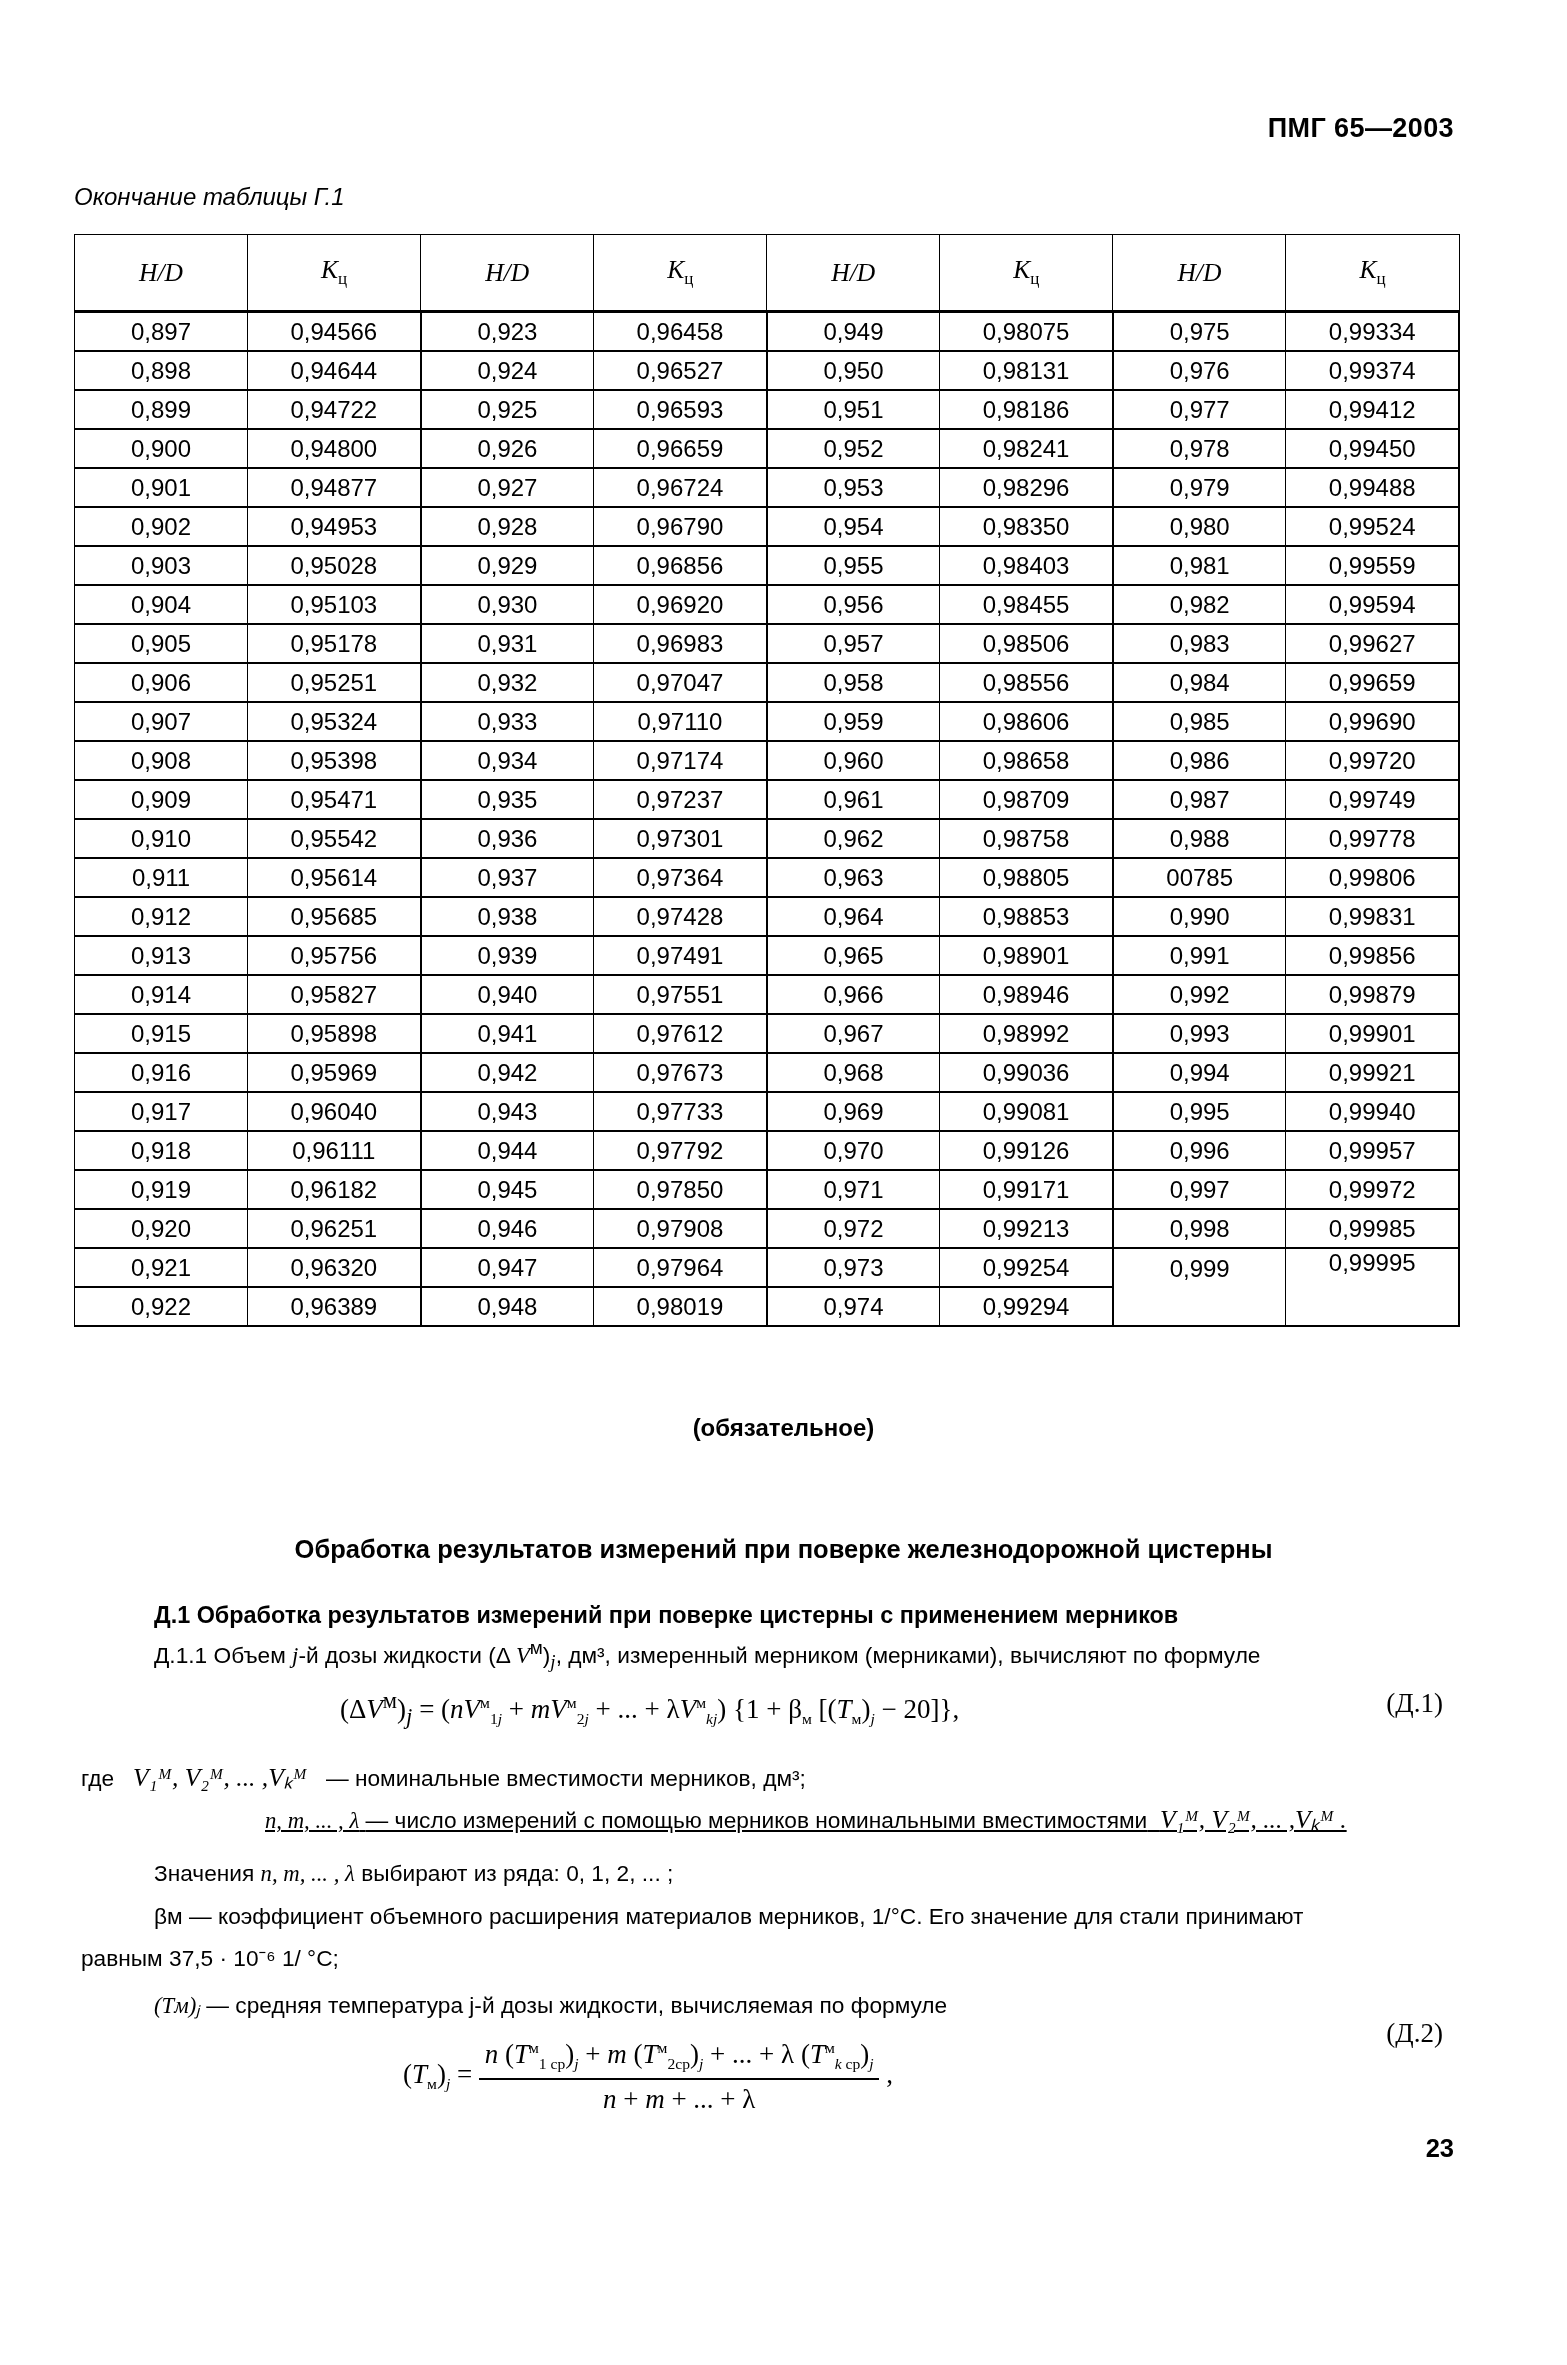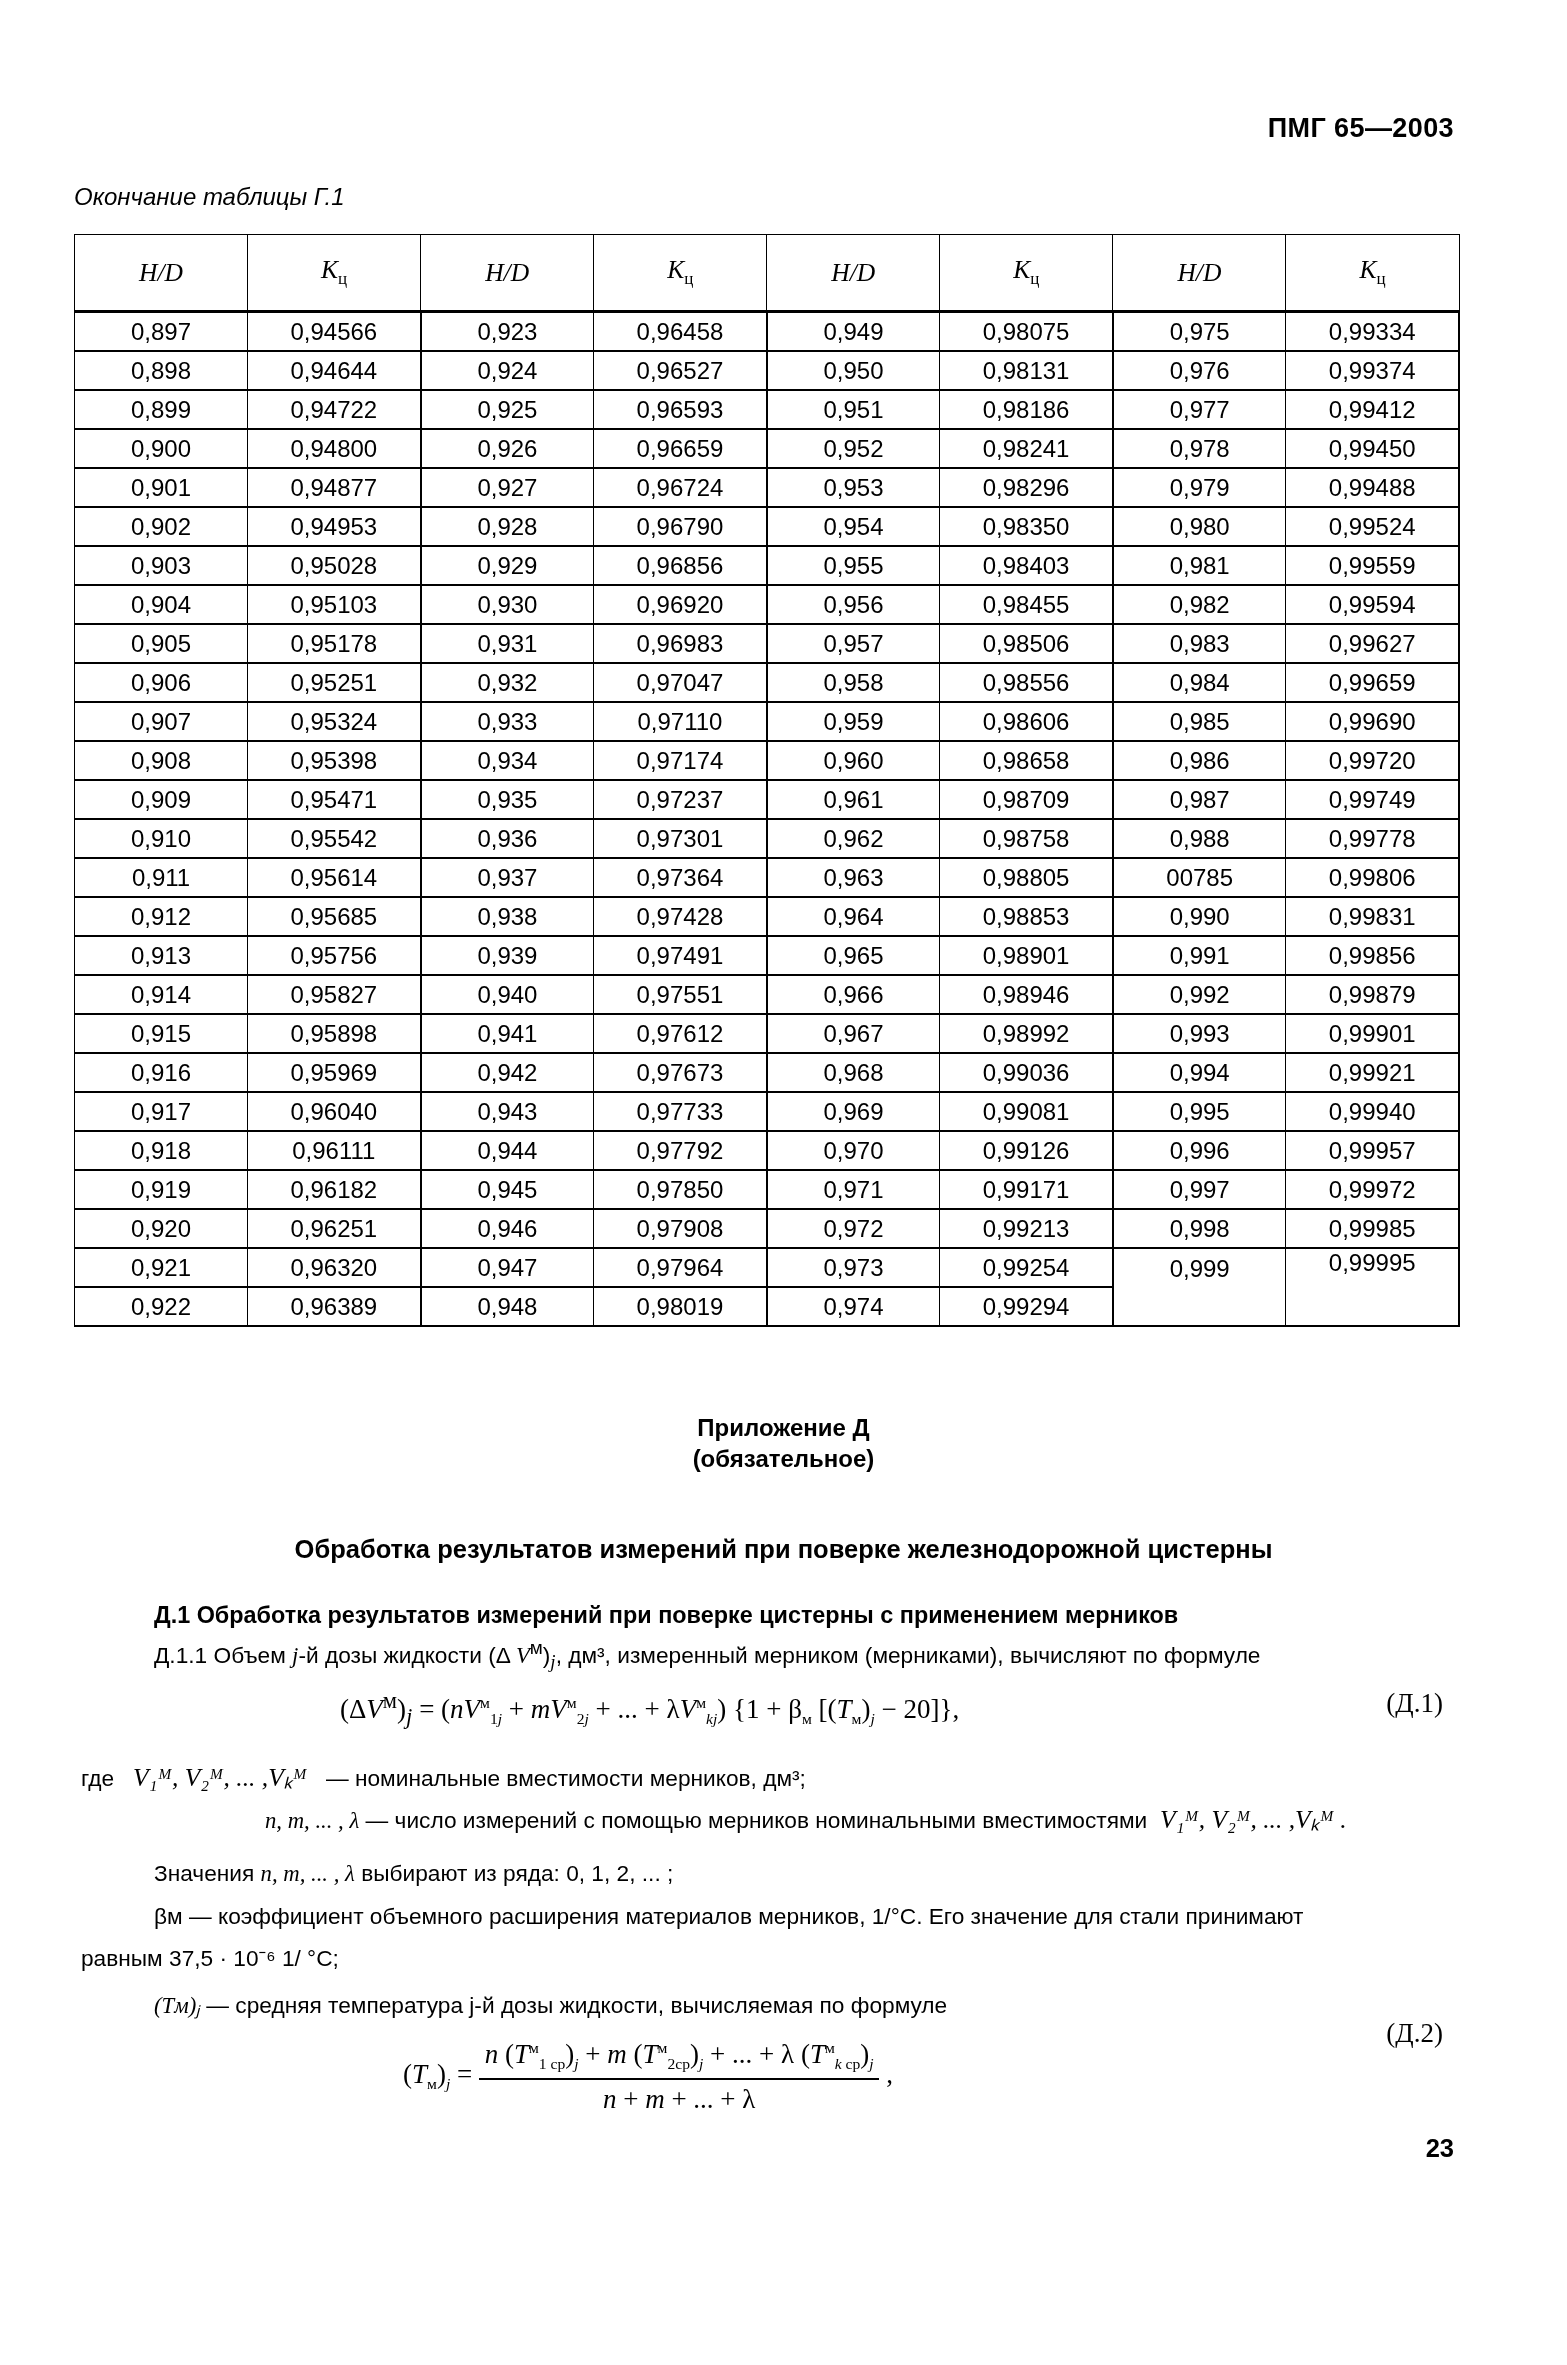--- a/index.html
+++ b/index.html
@@ -20,21 +20,21 @@
   .appx-title { top: 1412px; font-size: 24px; font-weight: bold; line-height: 31px; }
   .section-title { top: 1535px; font-size: 25.5px; font-weight: bold; }
   .sub-title { left: 154px; top: 1602px; font-size: 23.4px; font-weight: bold; }
   .para { font-size: 22.7px; }
   .p1 { left: 154px; top: 1637px; }
   .formula { font-family: "Liberation Serif", serif; font-size: 27px; }
   .f1 { left: 340px; top: 1688px; }
   .eqno { right: 124px; font-family: "Liberation Serif", serif; font-size: 27px; }
   .eq1 { top: 1688px; }
   .where { left: 81px; top: 1759px; }
-  .nm { left: 265px; top: 1801px; }
+  .nm { left: 265px; top: 1801px; text-decoration: underline; }
   .vals { left: 154px; top: 1860px; }
   .beta { left: 154px; top: 1903px; }
   .beta2 { left: 81px; top: 1942px; }
   .tm { left: 154px; top: 1989px; }
   .f2 { left: 403px; top: 2039px; }
   .eq2 { top: 1990px; margin-top: 28px; }
   .frac { display: inline-block; vertical-align: middle; text-align: center; }
   .frac .num { display: block; border-bottom: 2.1px solid #000; padding: 0 5.7px 4.2px; }
   .frac .den { display: block; padding-top: 4.2px; }
   .page-num { right: 113px; top: 2134px; font-size: 25.5px; font-weight: bold; }
@@ -315,21 +315,20 @@
         <td class="sep">0,96389</td>
         <td>0,948</td>
         <td class="sep">0,98019</td>
         <td>0,974</td>
         <td class="sep">0,99294</td>
       </tr>
     </tbody>
 </table>
 
 <div class="abs center appx-title">
-  <div>Приложение Д</div>
   <div>(обязательное)</div>
 </div>
 
 <div class="abs center section-title">Обработка результатов измерений при поверке железнодорожной цистерны</div>
 <div class="abs sub-title">Д.1  Обработка результатов измерений при поверке цистерны с применением мерников</div>
 
 <div class="abs para p1">
   <span>Д.1.1  Объем </span><i class="m">j</i><span>-й дозы жидкости (Δ </span><i class="m">V</i><sup>м</sup>)<sub><i class="m">j</i></sub><span>, дм³, измеренный мерником (мерниками), вычисляют по формуле</span>
 </div>
 

